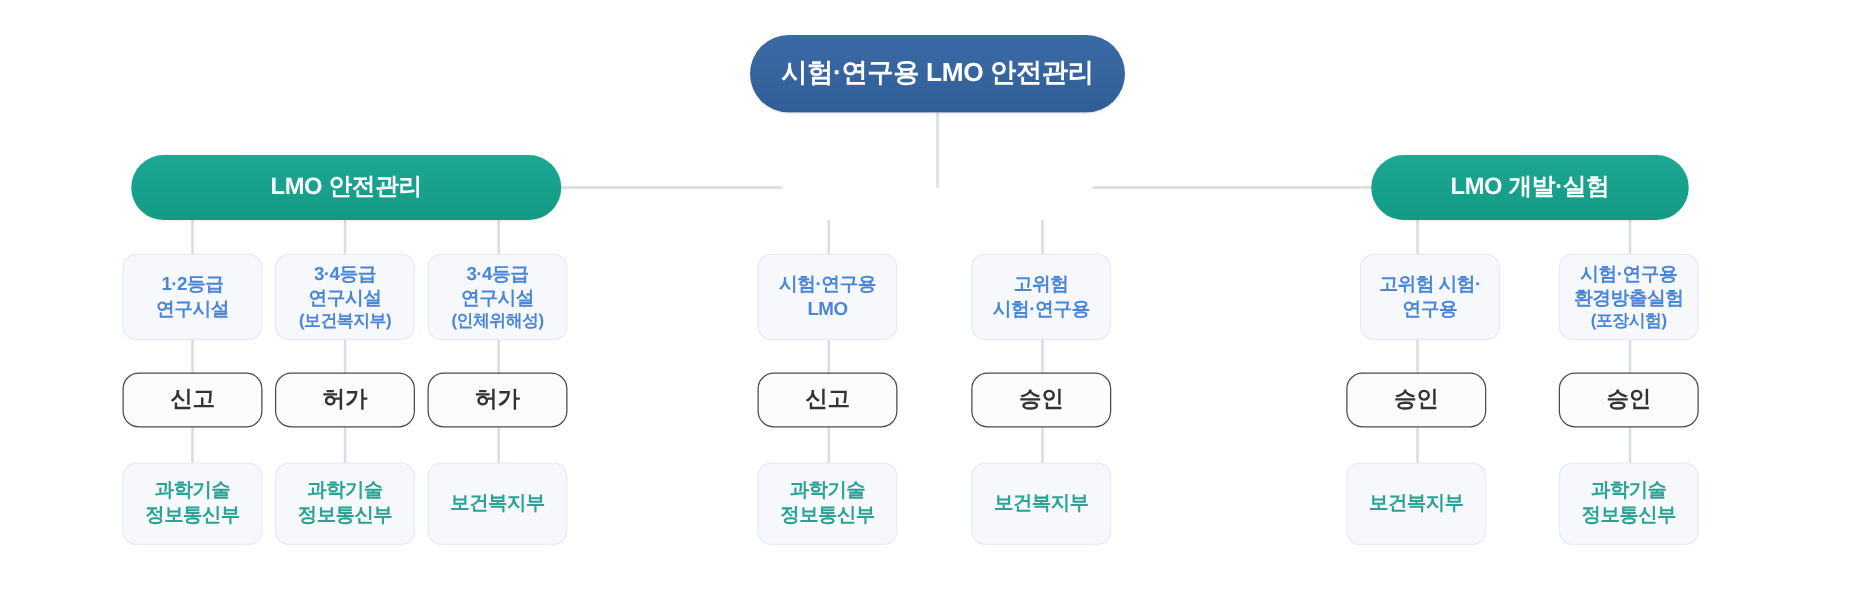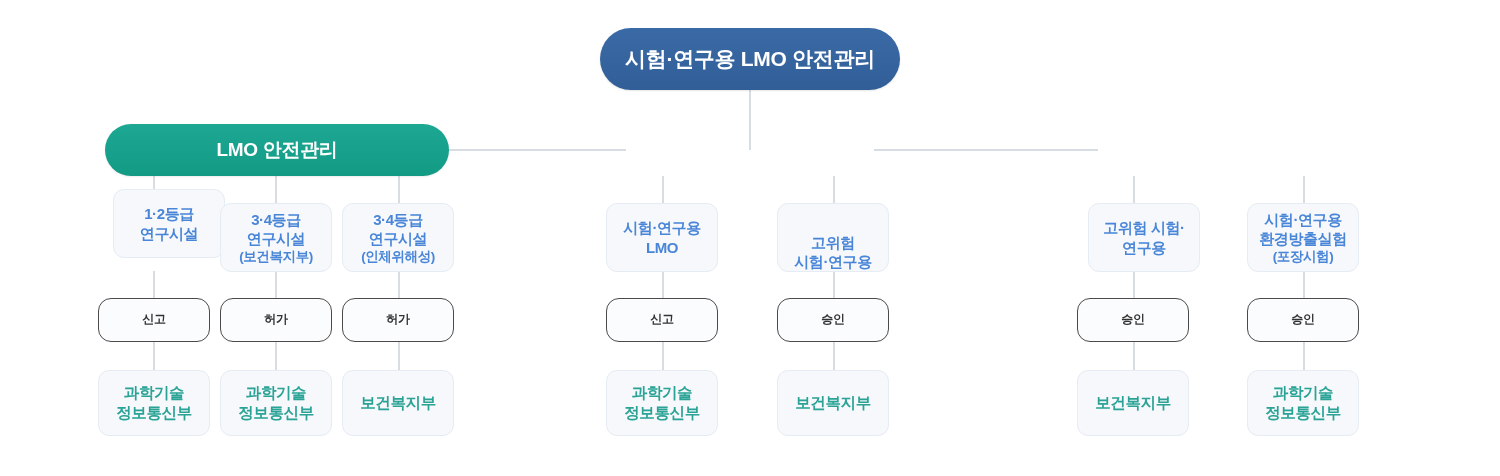--- a/index.html
+++ b/index.html
@@ -59,21 +59,21 @@
     letter-spacing:-0.4px;
   }
   .cat .sub{display:block;font-size:13.5px;}
 
   
   .act{
     background:#fbfcfd;
     border:1.6px solid #4a4a4a;
     border-radius:13px;
     color:#333333;
-    font-size:12px;font-weight:bold;
+    font-size:18px;font-weight:bold;
     letter-spacing:-0.3px;
   }
 
   
   .min{
     background:#f6f8fb;
     border:1px solid #e6ecf3;
     border-radius:11px;
     color:#2aa396;
     font-size:15.5px;font-weight:bold;
@@ -114,22 +114,23 @@
   <div class="ln v" style="left:662px;top:341px;height:30px;"></div>
   <div class="ln v" style="left:833px;top:341px;height:30px;"></div>
   <div class="ln v" style="left:1133px;top:341px;height:30px;"></div>
   <div class="ln v" style="left:1303px;top:341px;height:30px;"></div>
 
   <div class="node root" style="left:600px;top:28px;width:300px;height:62px;">시험·연구용 LMO 안전관리</div>
 
   <div class="node pill" style="left:105px;top:124px;width:344px;height:52px;">LMO 안전관리</div>
 
 
+  <div class="node pill" style="left:1097px;top:124px;width:254px;height:52px;">LMO 개발·실험</div>
 
-  <div class="node cat" style="left:98px;top:189px;width:112px;height:69px;margin-left:15px;">
+  <div class="node cat" style="left:98px;top:203px;width:112px;height:69px;">
     <span><span>1·2등급
 연구시설</span></span>
   </div>
   <div class="node act" style="left:98px;top:298px;width:112px;height:44px;">신고</div>
   <div class="node min" style="left:98px;top:370px;width:112px;height:66px;">과학기술
 정보통신부</div>
 
   <div class="node cat" style="left:220px;top:203px;width:112px;height:69px;">
     <span>
       <span>3·4등급
@@ -152,21 +153,21 @@
   <div class="node min" style="left:342px;top:370px;width:112px;height:66px;">보건복지부</div>
 
   <div class="node cat" style="left:606px;top:203px;width:112px;height:69px;">
     <span><span>시험·연구용
 LMO</span></span>
   </div>
   <div class="node act" style="left:606px;top:298px;width:112px;height:44px;">신고</div>
   <div class="node min" style="left:606px;top:370px;width:112px;height:66px;">과학기술
 정보통신부</div>
 
-  <div class="node cat" style="left:777px;top:203px;width:112px;height:69px;align-items:flex-end;">
+  <div class="node cat" style="left:777px;top:203px;width:112px;height:69px;">
     <span><span>고위험
 시험·연구용</span></span>
   </div>
   <div class="node act" style="left:777px;top:298px;width:112px;height:44px;">승인</div>
   <div class="node min" style="left:777px;top:370px;width:112px;height:66px;">보건복지부</div>
 
   <div class="node cat" style="left:1088px;top:203px;width:112px;height:69px;">
     <span><span>고위험 시험·
 연구용</span></span>
   </div>

